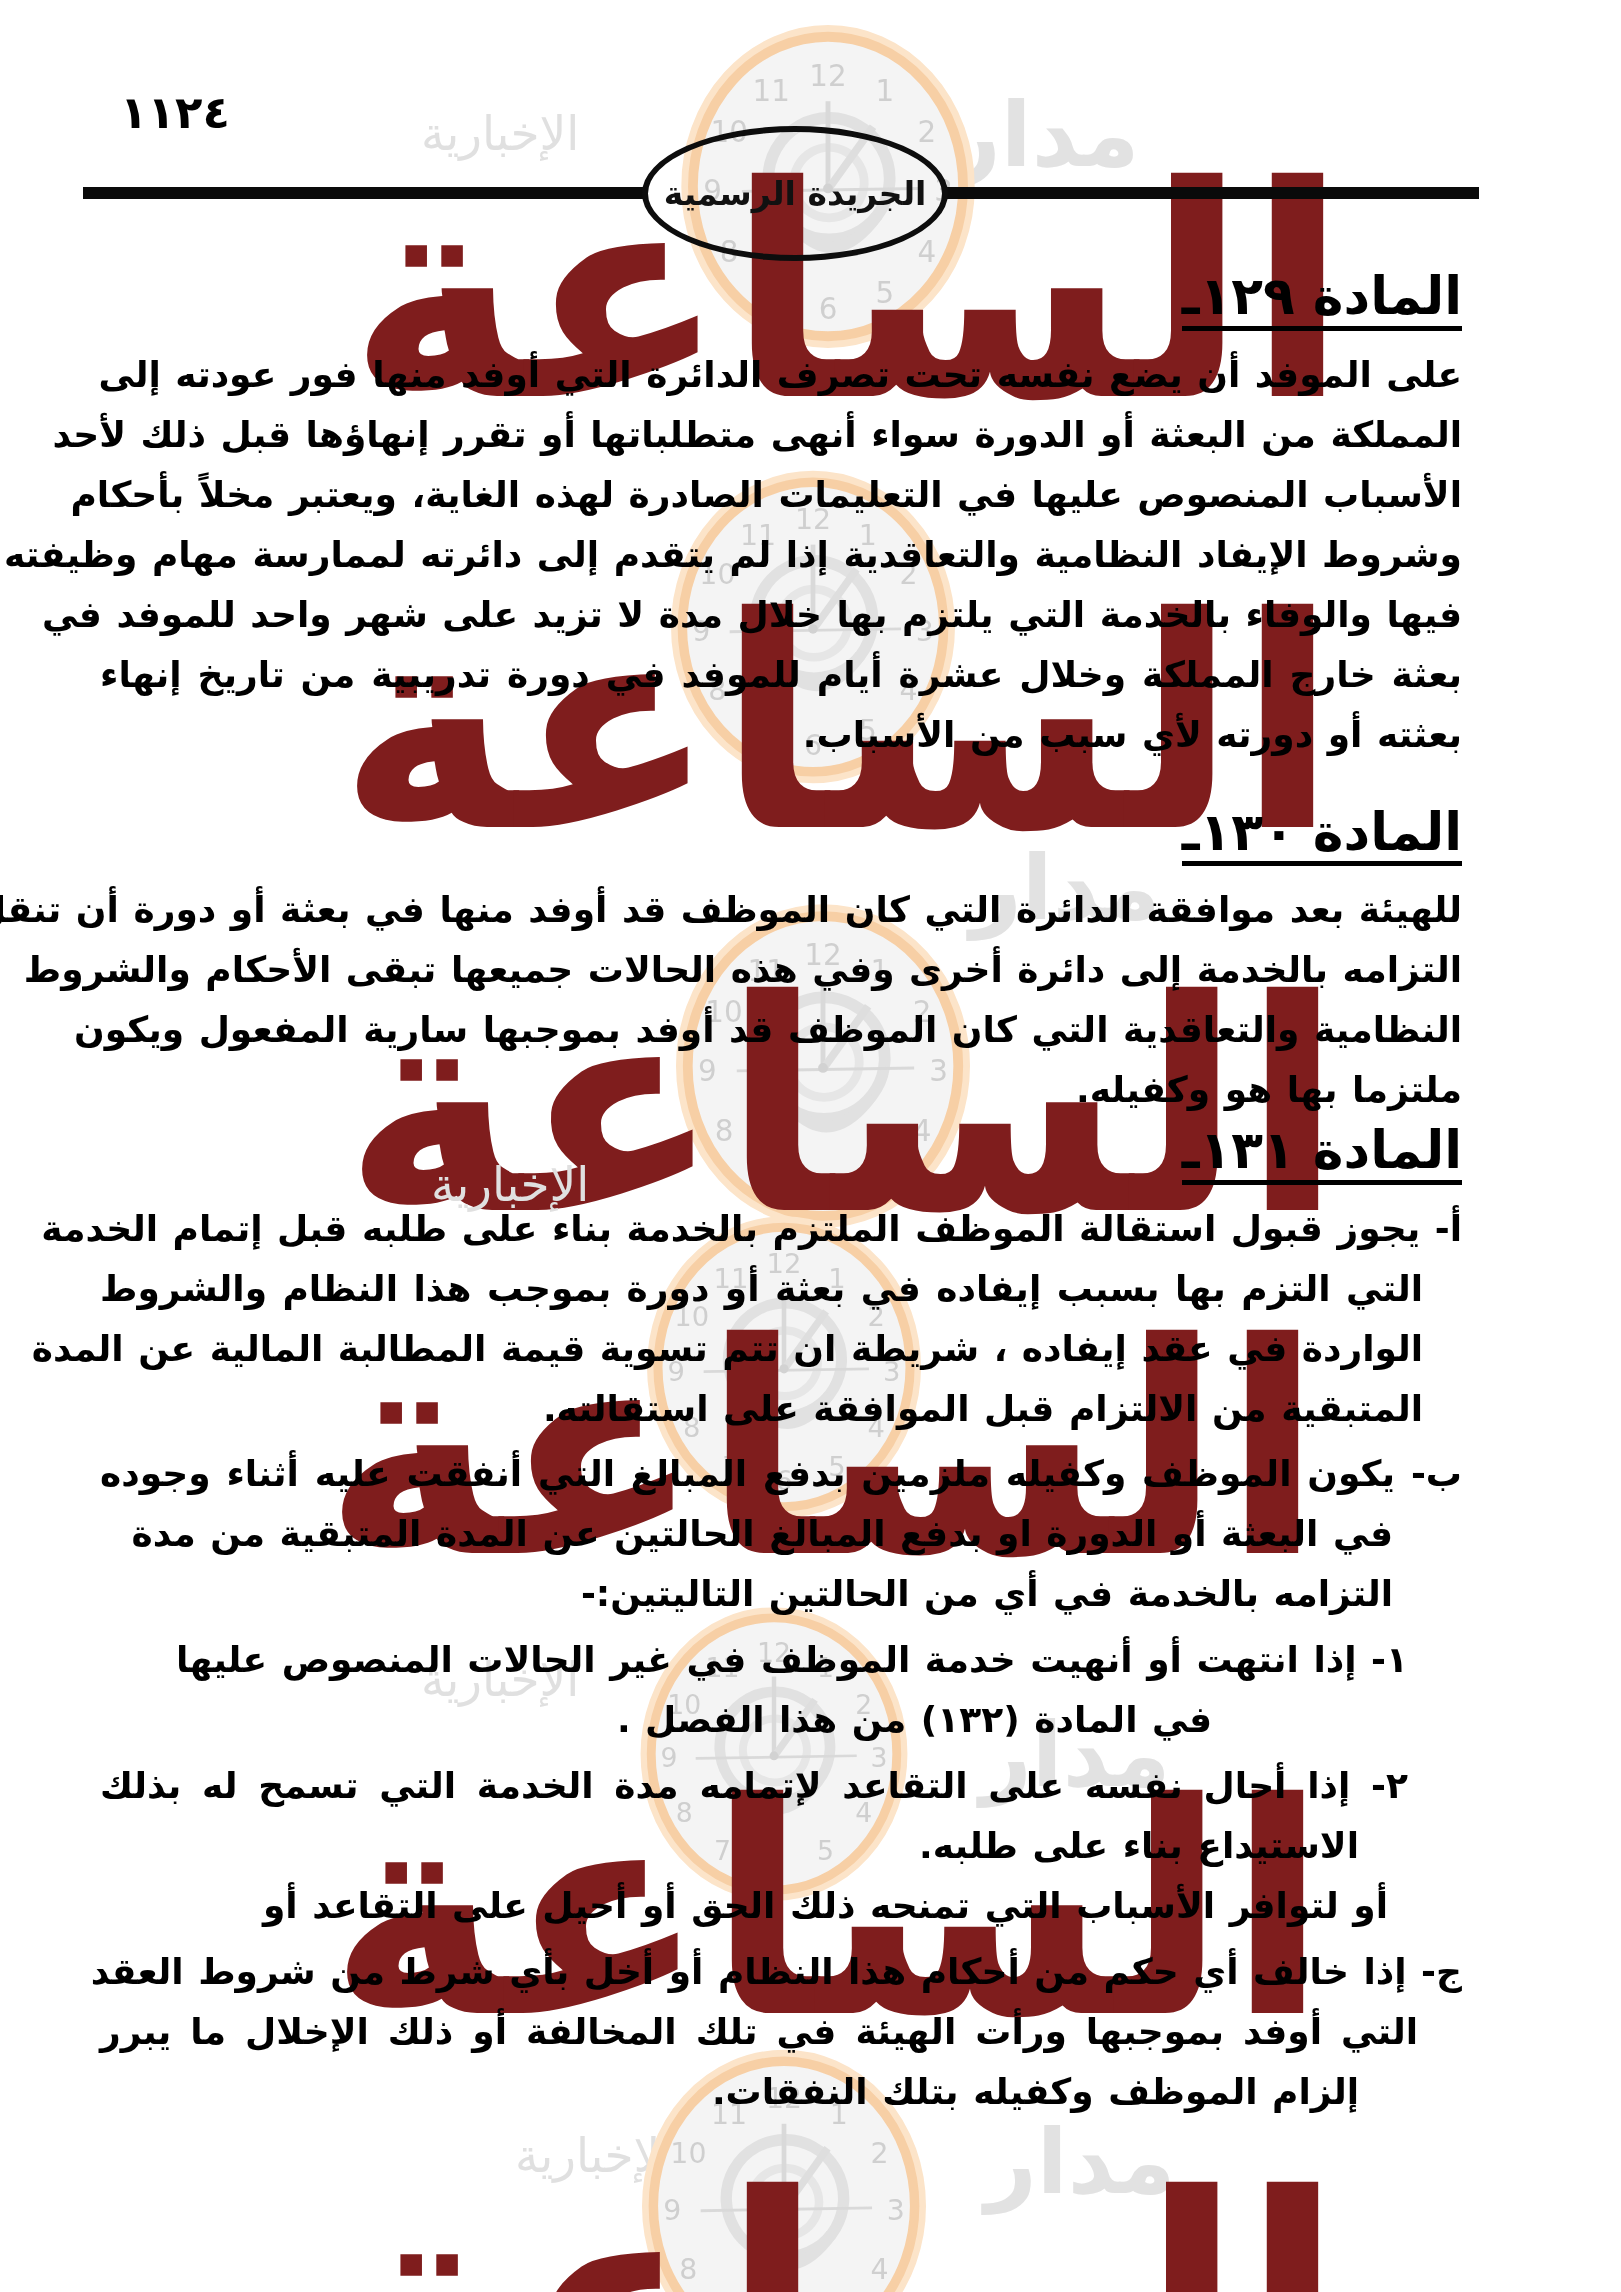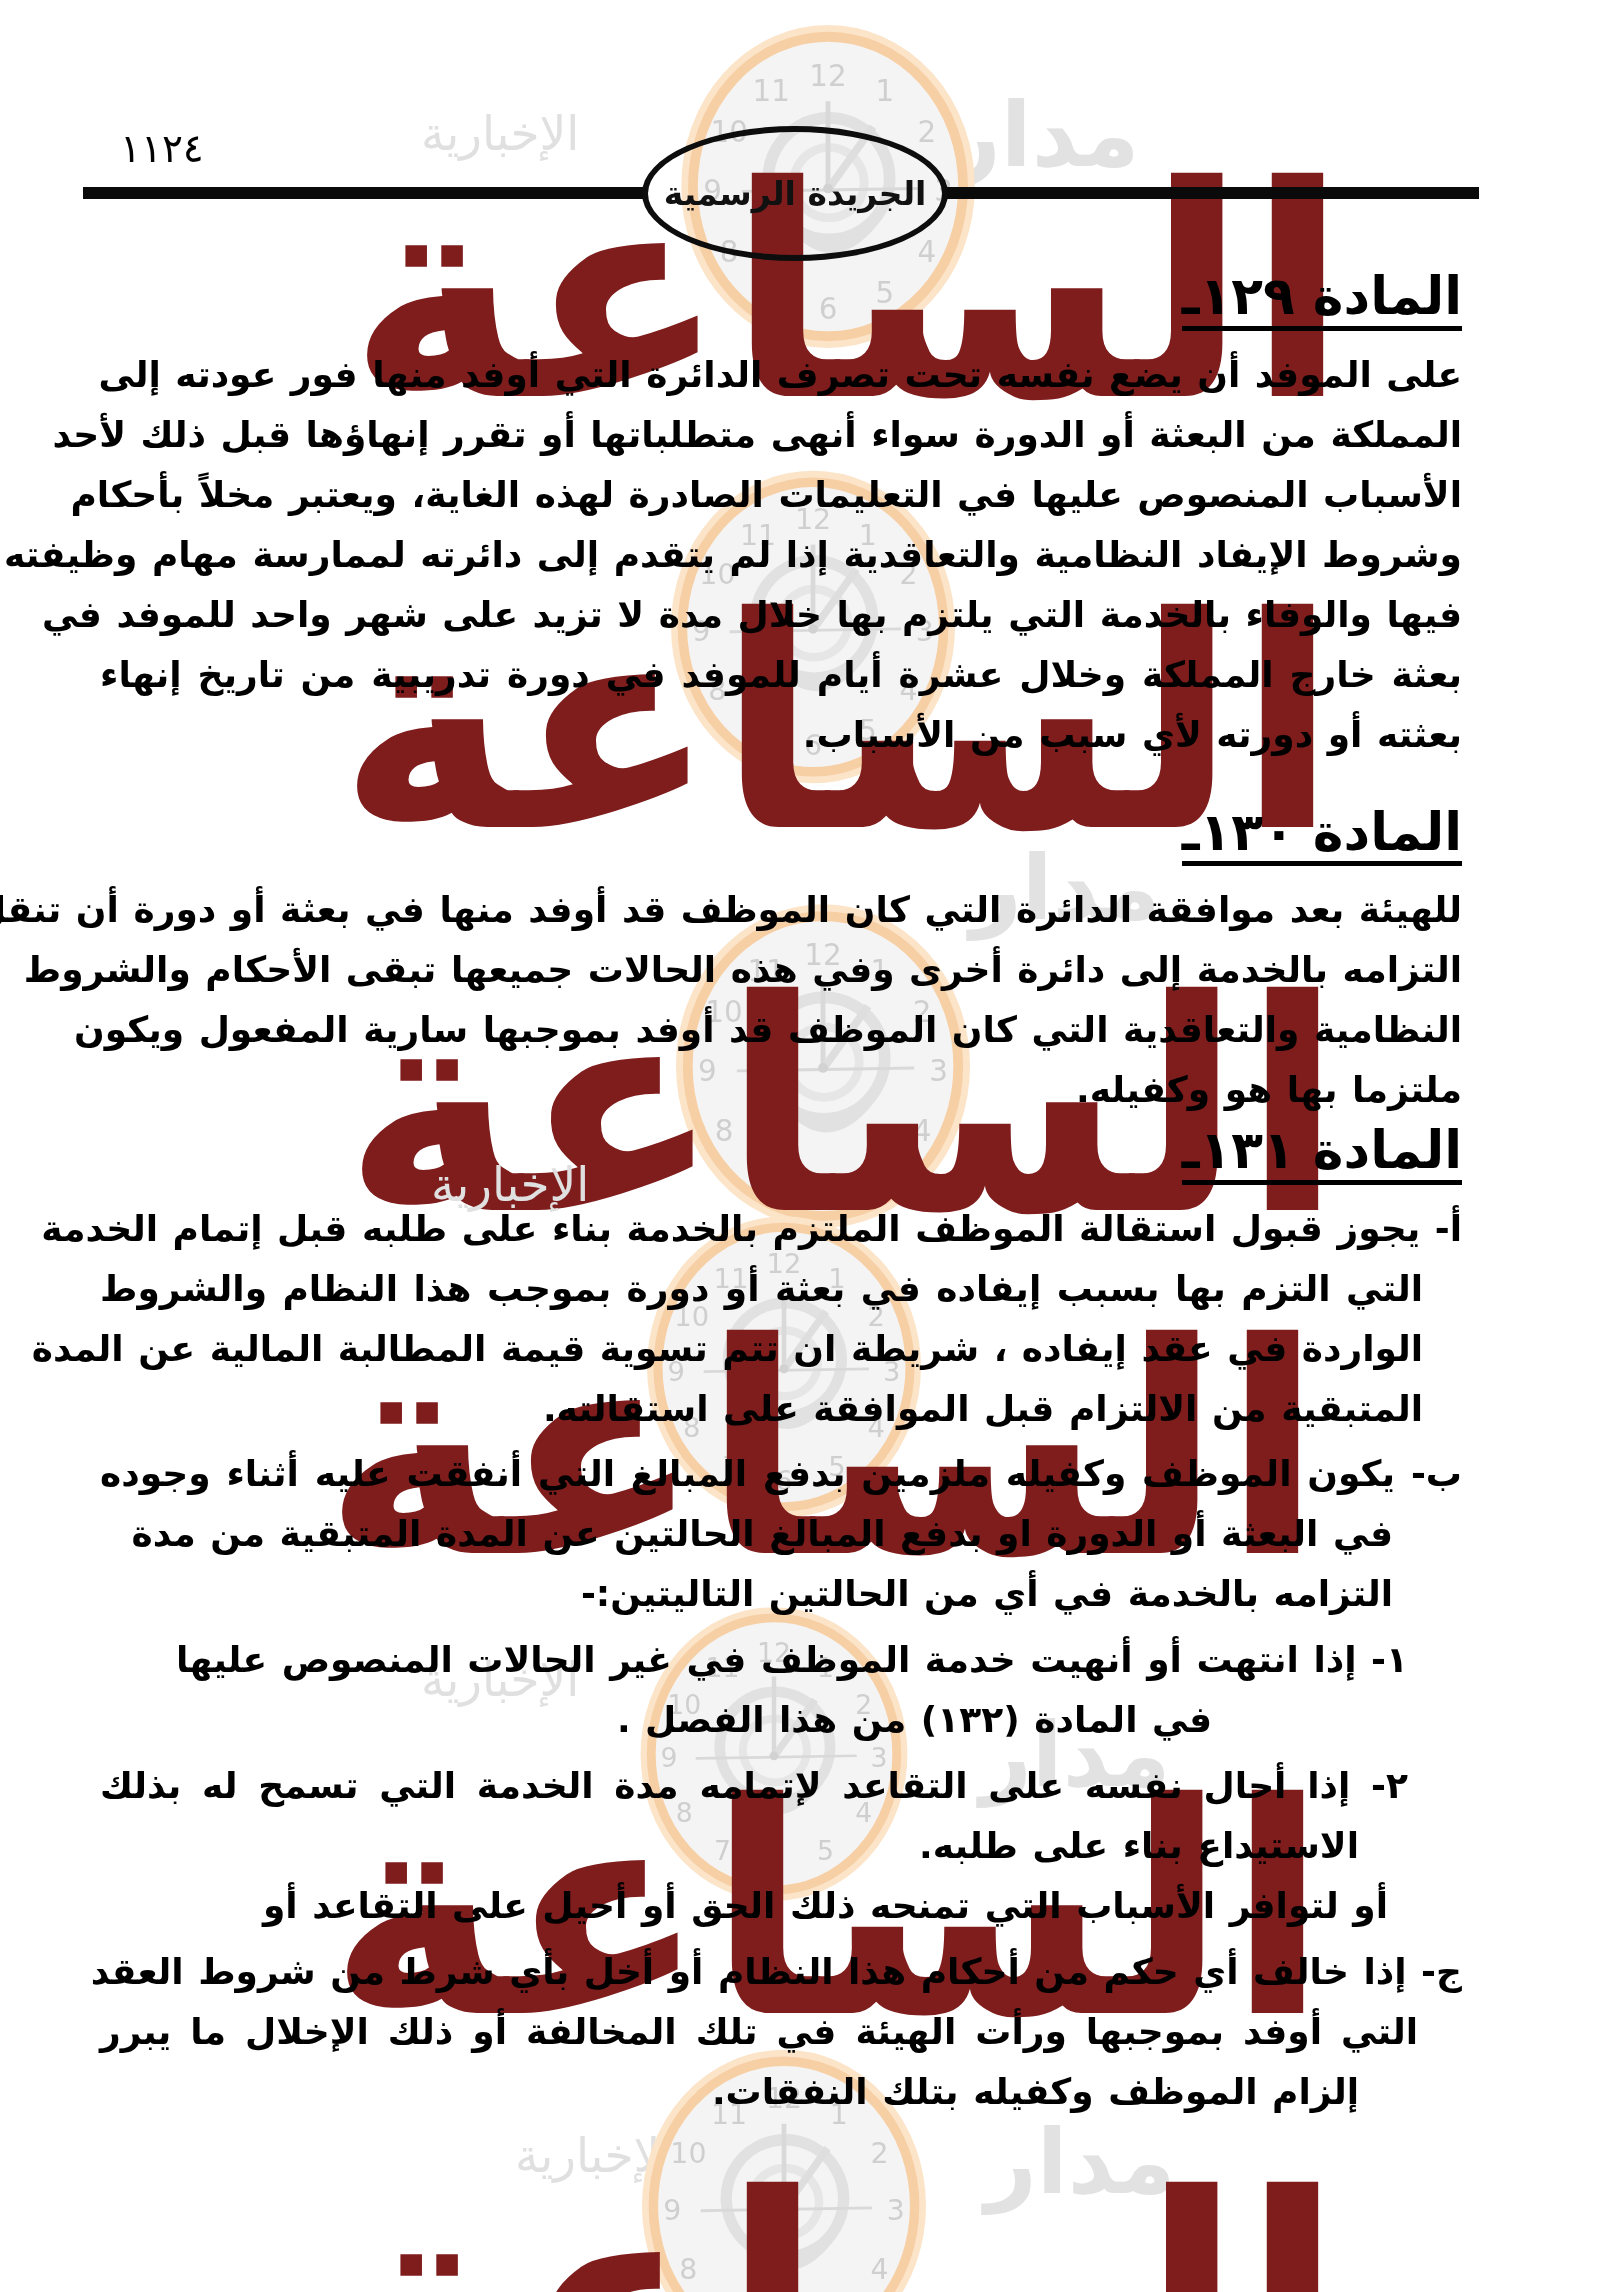--- a/index.html
+++ b/index.html
@@ -22,22 +22,22 @@
     line-height:1;direction:rtl;white-space:nowrap;
   }
   .wm-akh{
     font-size:47px;font-weight:normal;color:#e0e0e0;
     line-height:1;direction:rtl;white-space:nowrap;
   }
   .clock-svg{display:block;}
   
   .page-number{
     position:absolute;top:86px;left:120px;z-index:2;
-    font-size:39px;font-weight:normal;color:#000;
-    letter-spacing:13.7px;direction:ltr;margin-top:40px;
+    font-size:45px;font-weight:bold;color:#000;
+    letter-spacing:13.7px;direction:ltr;
   }
   .rule{
     position:absolute;top:187px;height:11.8px;background:#0a0a0a;z-index:2;
   }
   .rule-left{left:83px;width:562px;}
   .rule-right{left:945px;width:534px;}
   .gazette-oval{
     position:absolute;top:126px;left:642px;width:306px;height:135px;z-index:2;
     border:6.9px solid #0d0d0d;border-radius:50%;
     display:flex;align-items:center;justify-content:center;

